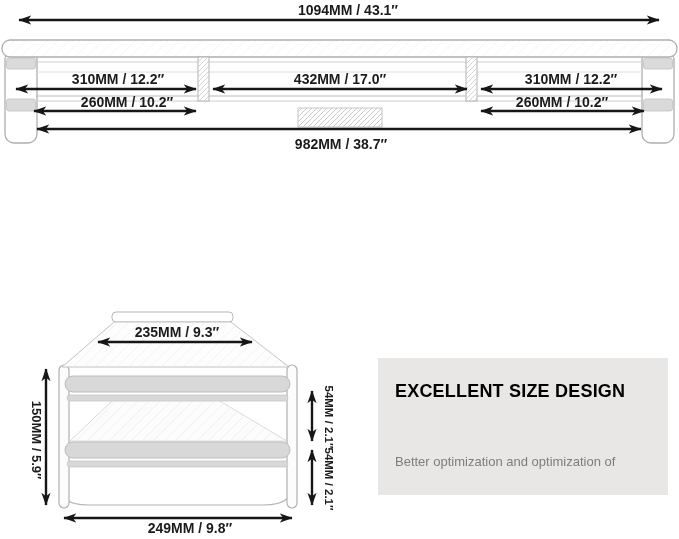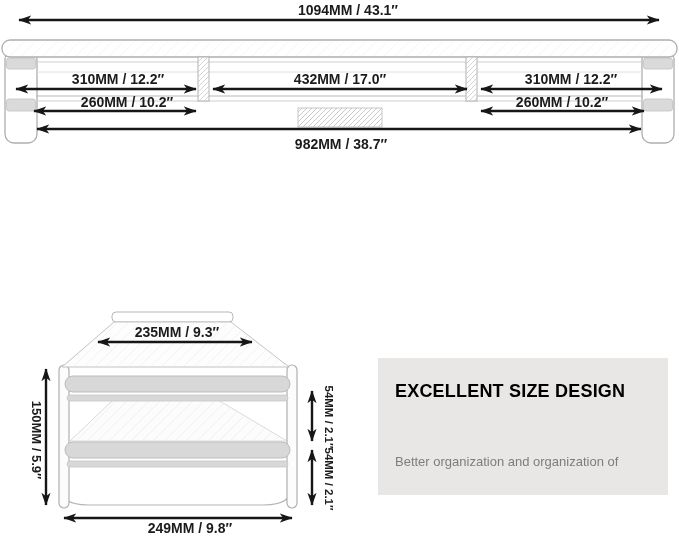--- a/index.html
+++ b/index.html
@@ -128,18 +128,18 @@
       <text class="dim-label-rot" x="32" y="440" text-anchor="middle" transform="rotate(90 32 440)">150MM / 5.9″</text>
       <text class="dim-label-rot-sm" x="325" y="417" text-anchor="middle" transform="rotate(90 325 417)">54MM / 2.1″</text>
       <text class="dim-label-rot-sm" x="325" y="479" text-anchor="middle" transform="rotate(90 325 479)">54MM / 2.1″</text>
       <text class="dim-label" x="190" y="533" text-anchor="middle">249MM / 9.8″</text>
     </g>
   </svg>
 
   <div class="info-panel">
     <div class="info-title">EXCELLENT SIZE DESIGN</div>
     <div class="info-body">
-      <div>Better organization and organization of</div>
+      <div>Better optimization and optimization of</div>
       
     </div>
   </div>
 
 </div>
 
 </body></html>

